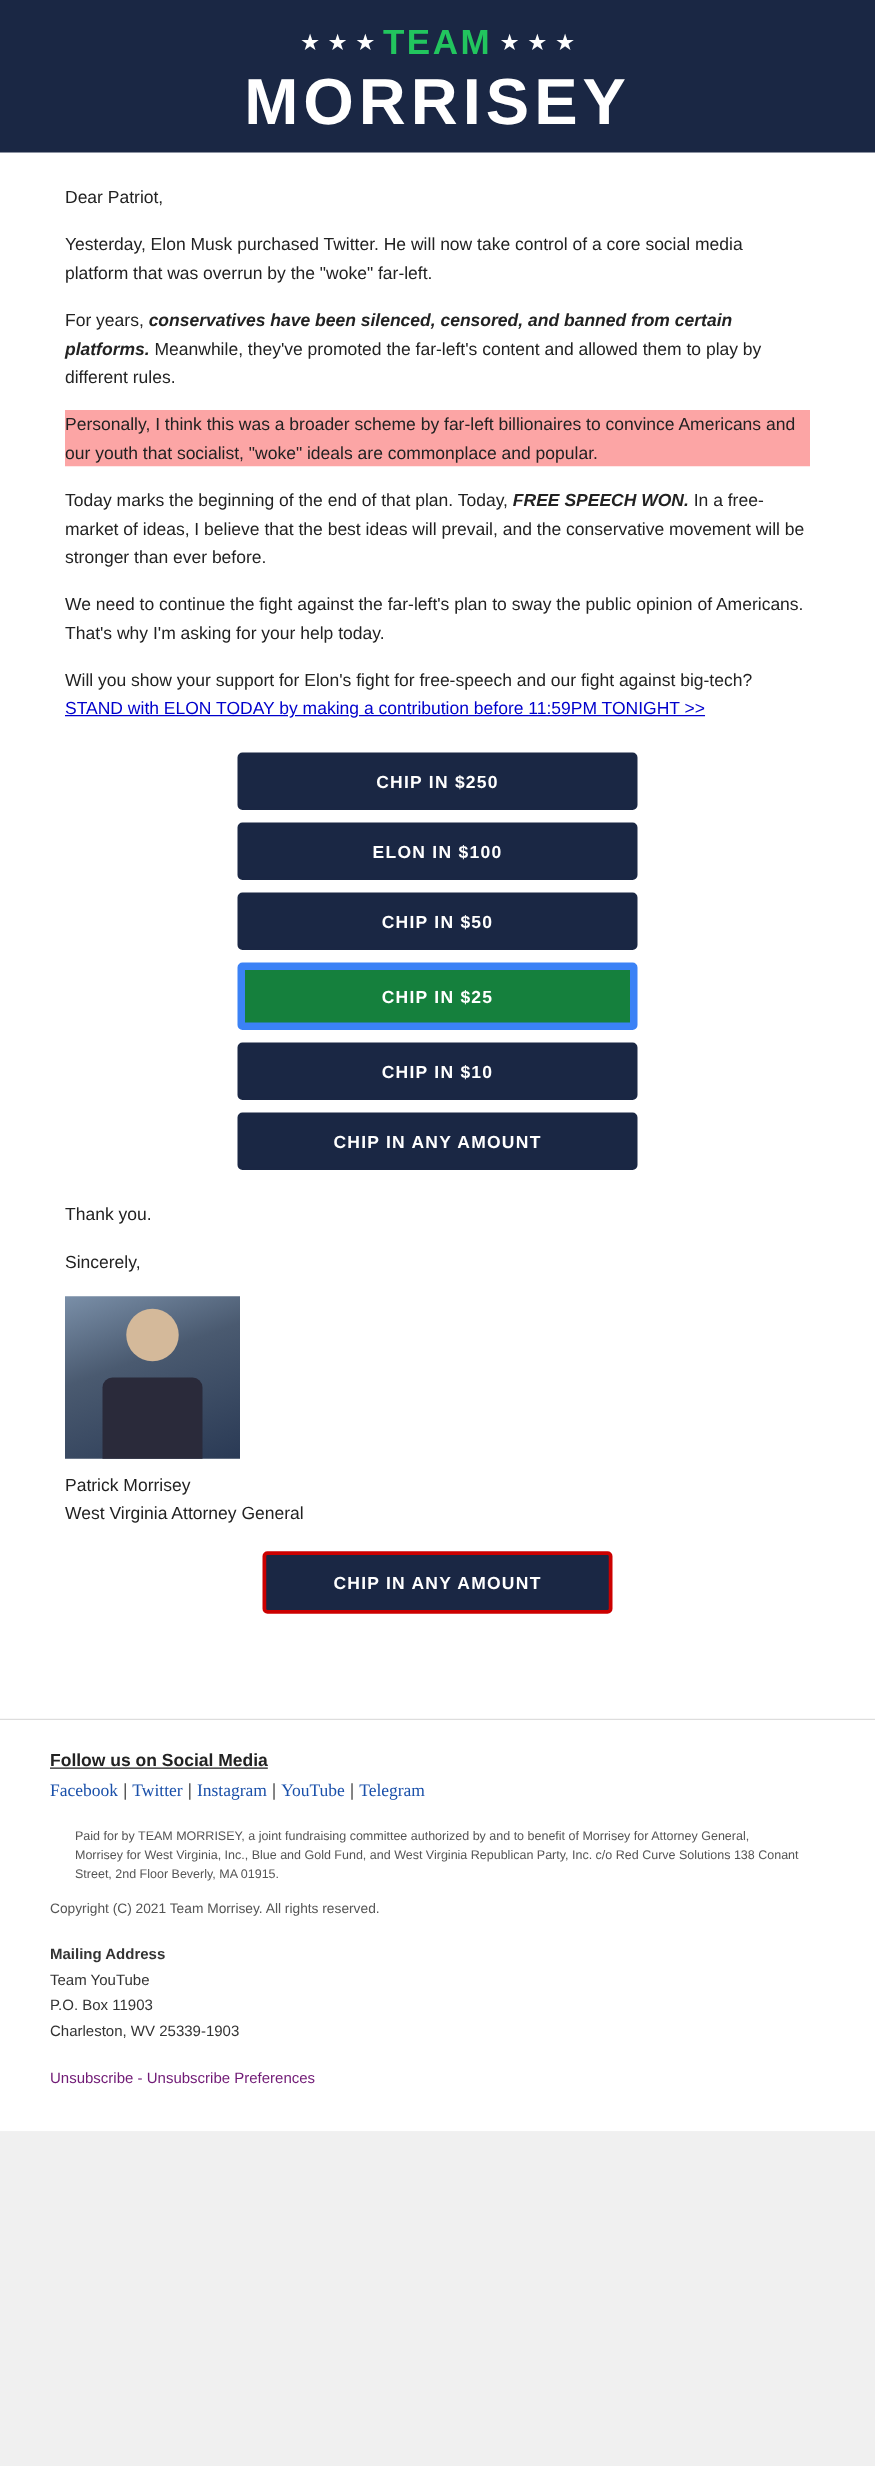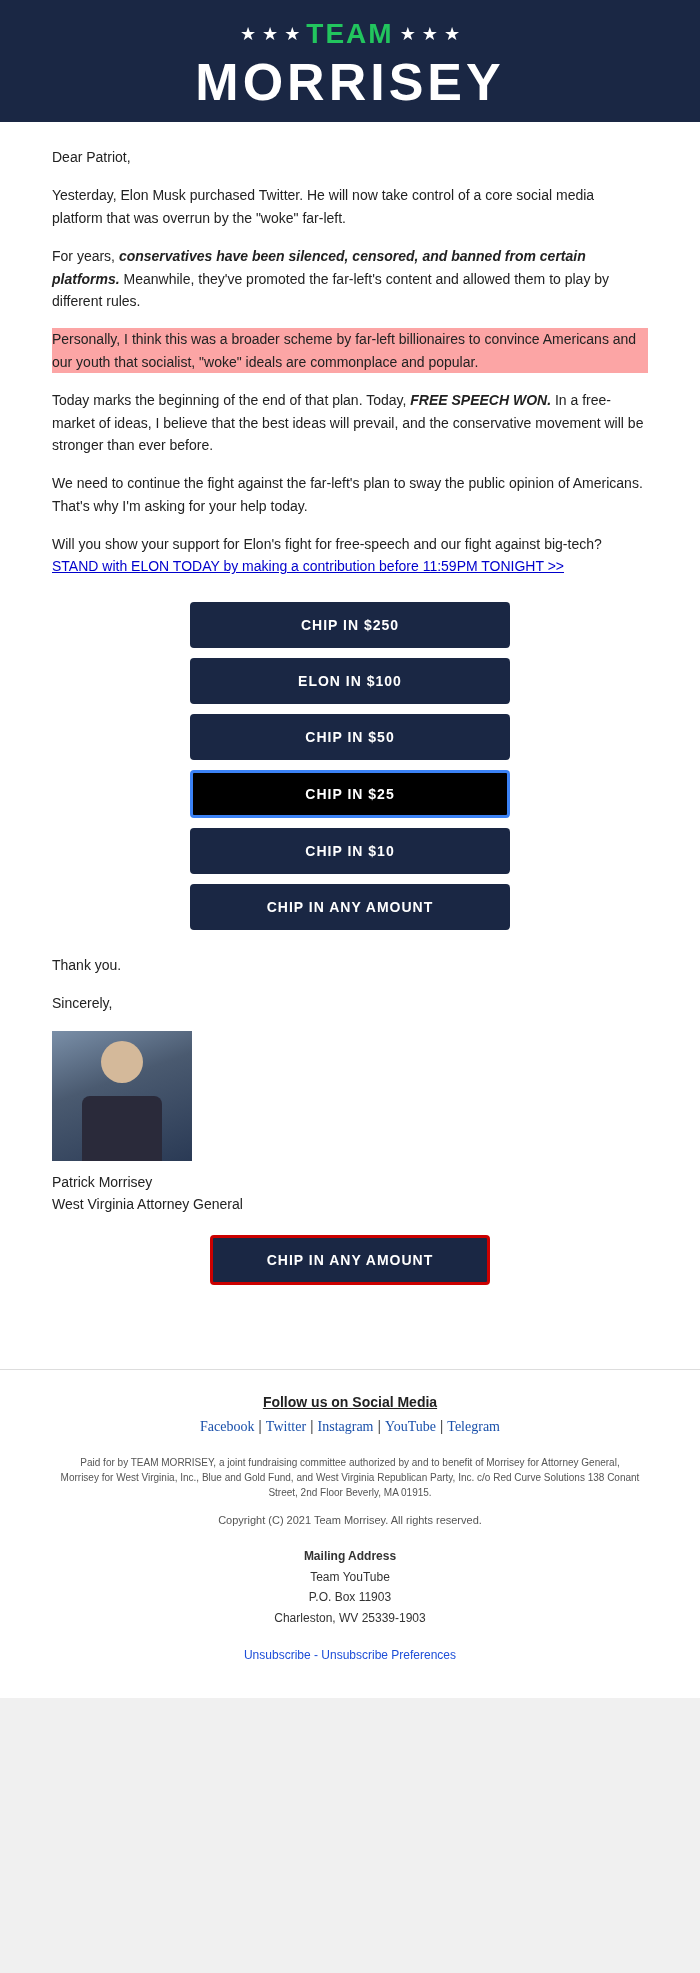--- a/index.html
+++ b/index.html
@@ -80,22 +80,22 @@
       font-weight: bold;
       letter-spacing: 1px;
       color: #fff;
       background: #1a2744;
       border: 2px solid #1a2744;
       border-radius: 4px;
       cursor: pointer;
       text-align: center;
     }
     .chip-btn.red-border {
-      background: #000000;
-      border: 3px solid #3b82f6;
+      background: #15803d;
+      border: 6px solid #3b82f6;
     }
     
     .signature-section {
       margin-top: 10px;
       margin-bottom: 20px;
     }
     
     .person-silhouette {
       width: 140px;
       height: 130px;
@@ -143,21 +143,20 @@
       background: #1a2744;
       border: 3px solid #cc0000;
       border-radius: 4px;
       cursor: pointer;
       text-align: center;
     }
     
     .social-footer {
       border-top: 1px solid #ddd;
       padding: 24px 40px 16px;
-      text-align: center;
     }
     .social-title {
       font-weight: bold;
       text-decoration: underline;
       margin-bottom: 8px;
     }
     .social-links {
       font-size: 14px;
       color: #1a50aa;
       margin-bottom: 20px;
@@ -191,21 +190,21 @@
     }
     .mailing-title {
       font-weight: bold;
     }
     .unsubscribe {
       font-size: 12px;
       color: #555;
       margin-bottom: 20px;
     }
     .unsubscribe a {
-      color: #1d4ed8;
+      color: #701a75;
       text-decoration: none;
     }
     .spacer {
       height: 30px;
     }
   </style>
 </head>
 <body>
 
 <div class="email-wrapper">

